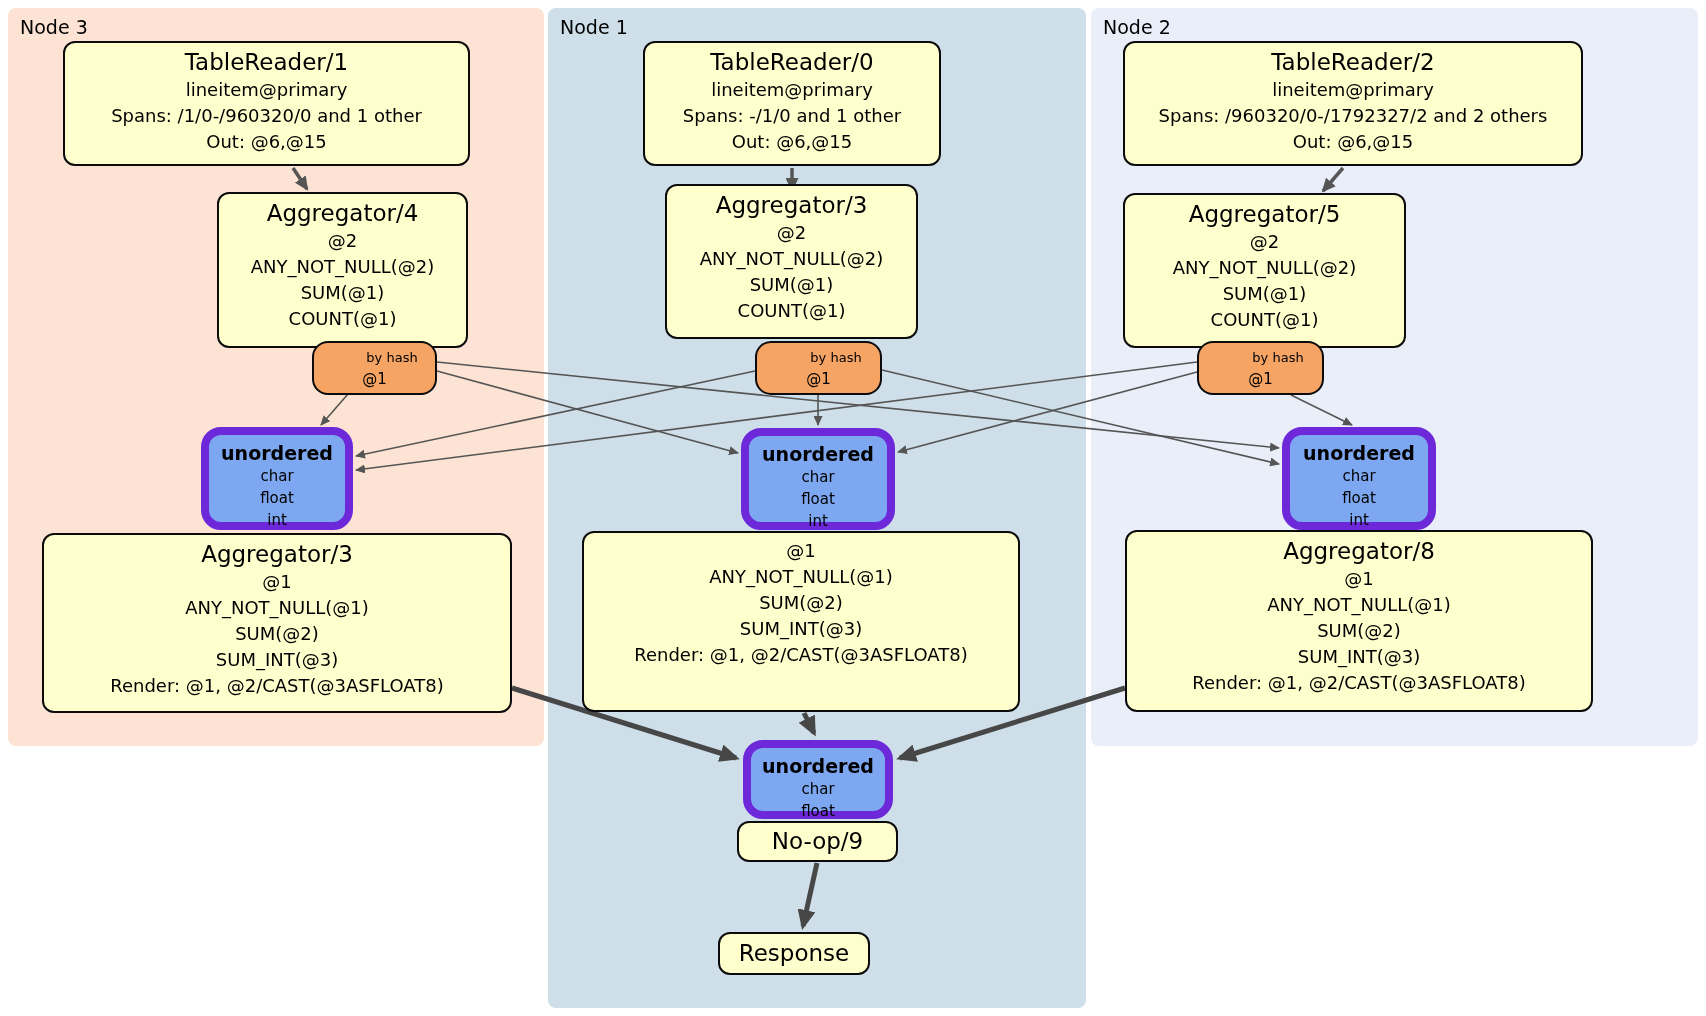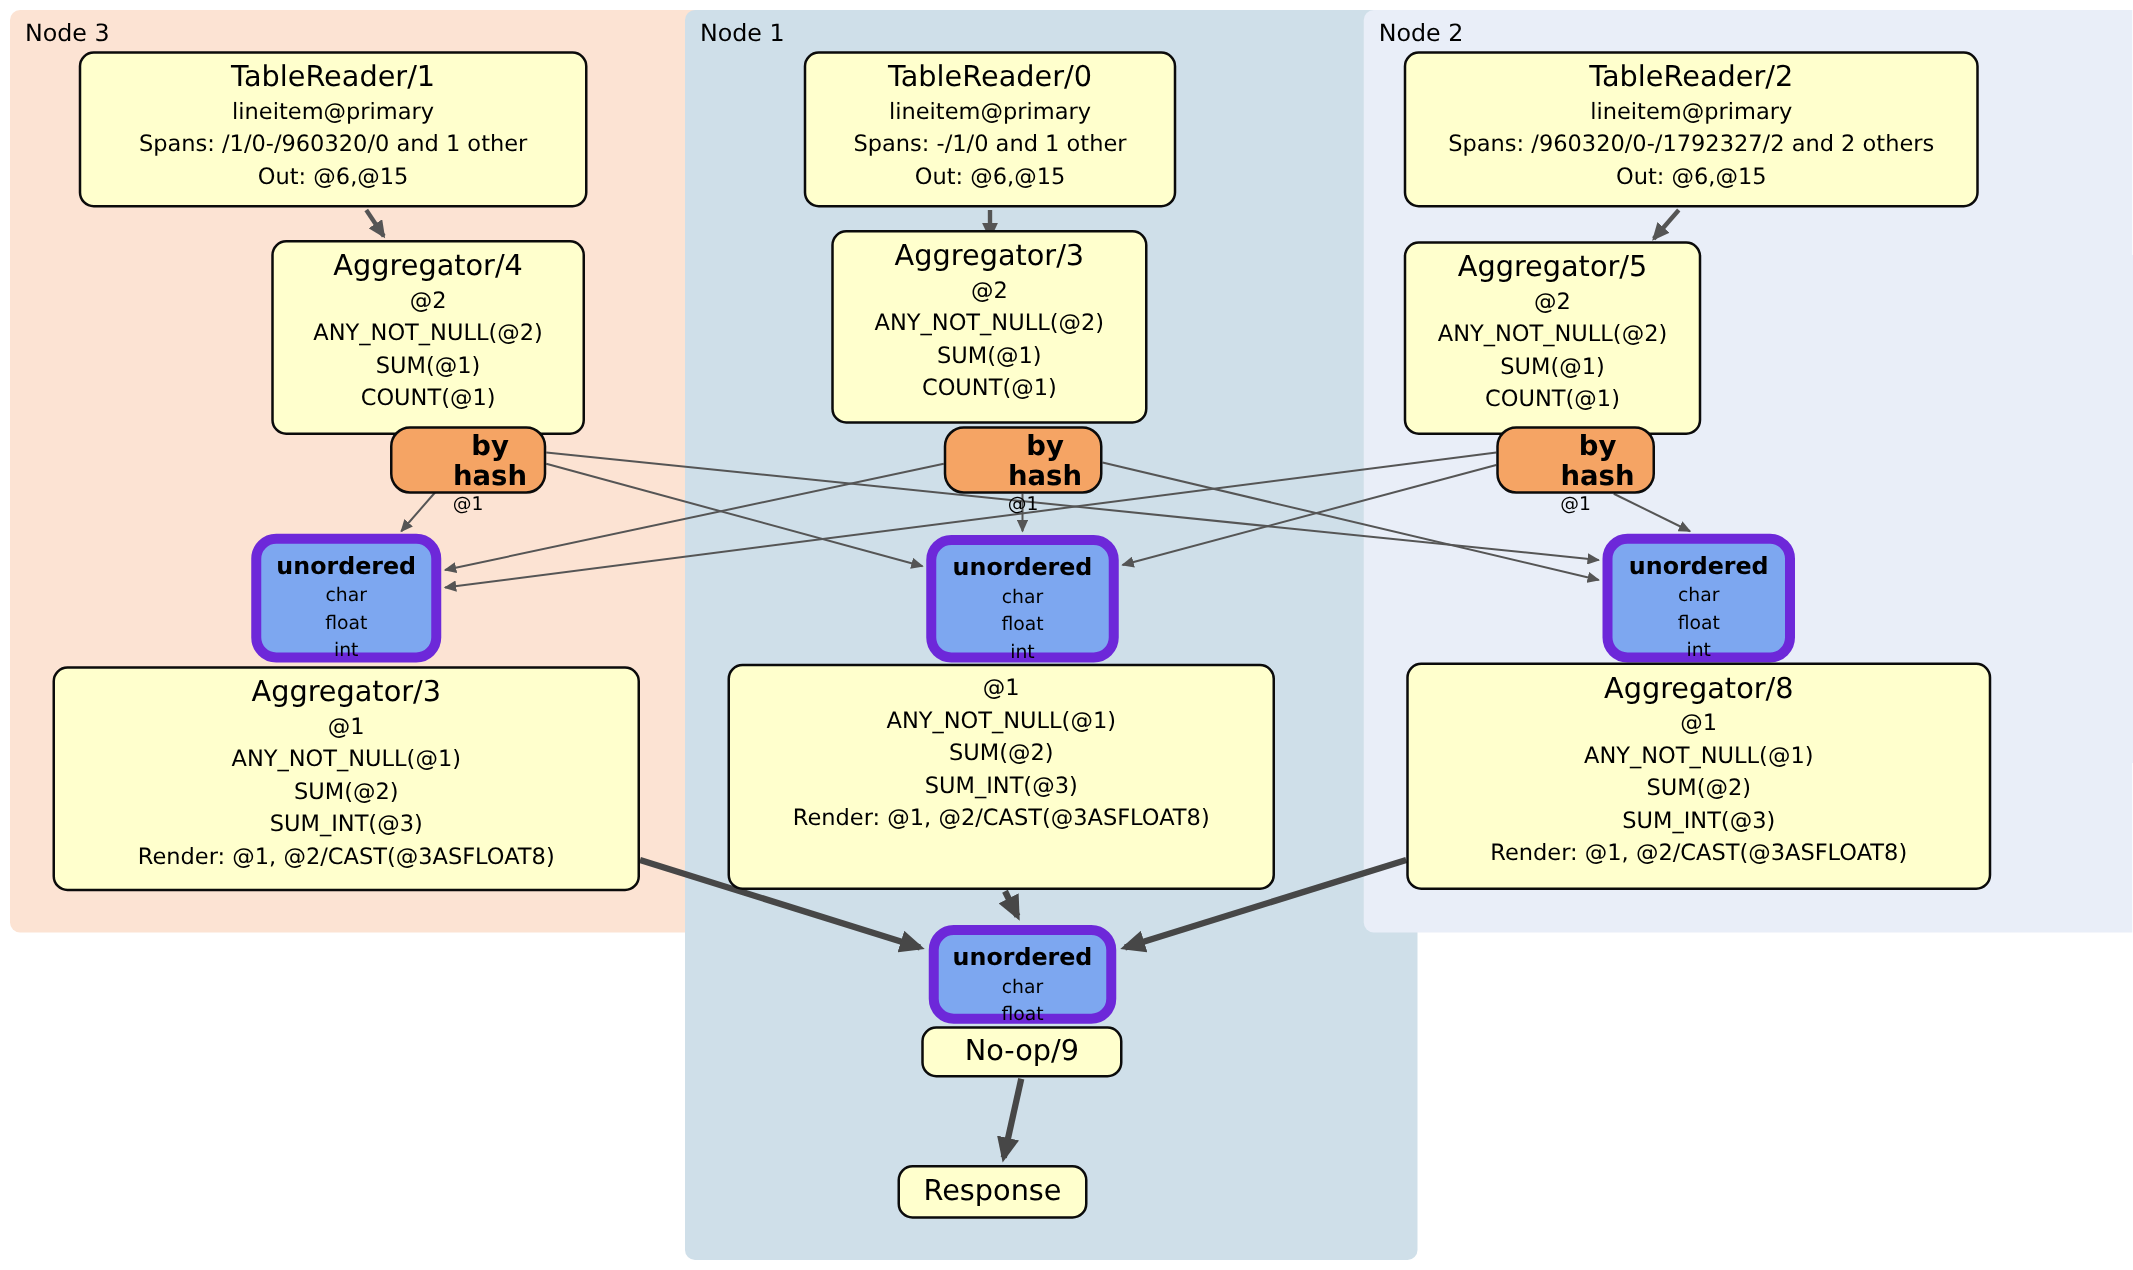--- a/index.html
+++ b/index.html
@@ -1,21 +1,21 @@
 <!DOCTYPE html>
 <html><head>
 <meta charset="utf-8">
 <style>
   html,body{margin:0;padding:0;background:#ffffff;}
   #stage{
     position:relative;width:1706px;height:1016px;background:#ffffff;
     font-family:"DejaVu Sans","Liberation Sans",sans-serif;color:#000;
     overflow:hidden;
   }
-  .panel{position:absolute;border-radius:8px;padding-left:48px;}
+  .panel{position:absolute;border-radius:8px;}
   #panel-node3{left:8px;top:8px;width:536px;height:738px;background:#fce3d3;}
   #panel-node1{left:548px;top:8px;width:538px;height:1000px;background:#cfdfe9;}
   #panel-node2{left:1091px;top:8px;width:607px;height:738px;background:#e9eef8;}
   .nlabel{position:absolute;left:12px;top:7px;font-size:19px;line-height:24px;}
 
   #edges{position:absolute;left:0;top:0;z-index:2;}
 
   .proc{
     position:absolute;box-sizing:border-box;z-index:3;
     background:#ffffcd;border:2px solid #0b0b0b;border-radius:12px;
@@ -23,39 +23,39 @@
   }
   .proc .t{font-weight:normal;font-size:23px;line-height:29px;}
   .proc .l{font-size:18px;line-height:26px;}
   .proc.small{display:flex;align-items:center;justify-content:center;padding-top:0;}
 
   .router{
     position:absolute;box-sizing:border-box;z-index:4;
     background:#f5a464;border:2px solid #0b0b0b;border-radius:16px;
     text-align:center;padding-top:3px;
   }
-  .router .t{font-weight:bold;font-size:22px;line-height:24px;padding-left:35px;}
+  .router .t{font-weight:normal;font-size:13px;line-height:24px;padding-left:35px;}
   .router .k{font-size:15px;line-height:19px;}
 
   .sync{
     position:absolute;box-sizing:border-box;z-index:3;
     background:#7da7f0;border:8px solid #6d28d9;border-radius:20px;
     text-align:center;padding-top:6px;
   }
   .sync .t{font-weight:bold;font-size:19px;line-height:24px;}
   .sync .s{font-size:15px;line-height:22px;}
 
   
   #tr1{left:63px;top:41px;width:407px;height:125px;}
   #tr0{left:643px;top:41px;width:298px;height:125px;}
   #tr2{left:1123px;top:41px;width:460px;height:125px;}
   
   #agg4{left:217px;top:192px;width:251px;height:156px;}
   #agg3{left:665px;top:184px;width:253px;height:155px;}
-  #agg5{left:1123px;top:193px;width:238px;height:155px;}
+  #agg5{left:1123px;top:193px;width:283px;height:155px;}
   
   #rh3{left:312px;top:341px;width:125px;height:54px;}
   #rh1{left:755px;top:341px;width:127px;height:54px;}
   #rh2{left:1197px;top:341px;width:127px;height:54px;}
   
   #sy3{left:201px;top:427px;width:152px;height:103px;}
   #sy1{left:741px;top:428px;width:154px;height:102px;}
   #sy2{left:1282px;top:427px;width:154px;height:103px;}
   
   #agg7{left:42px;top:533px;width:470px;height:180px;}

